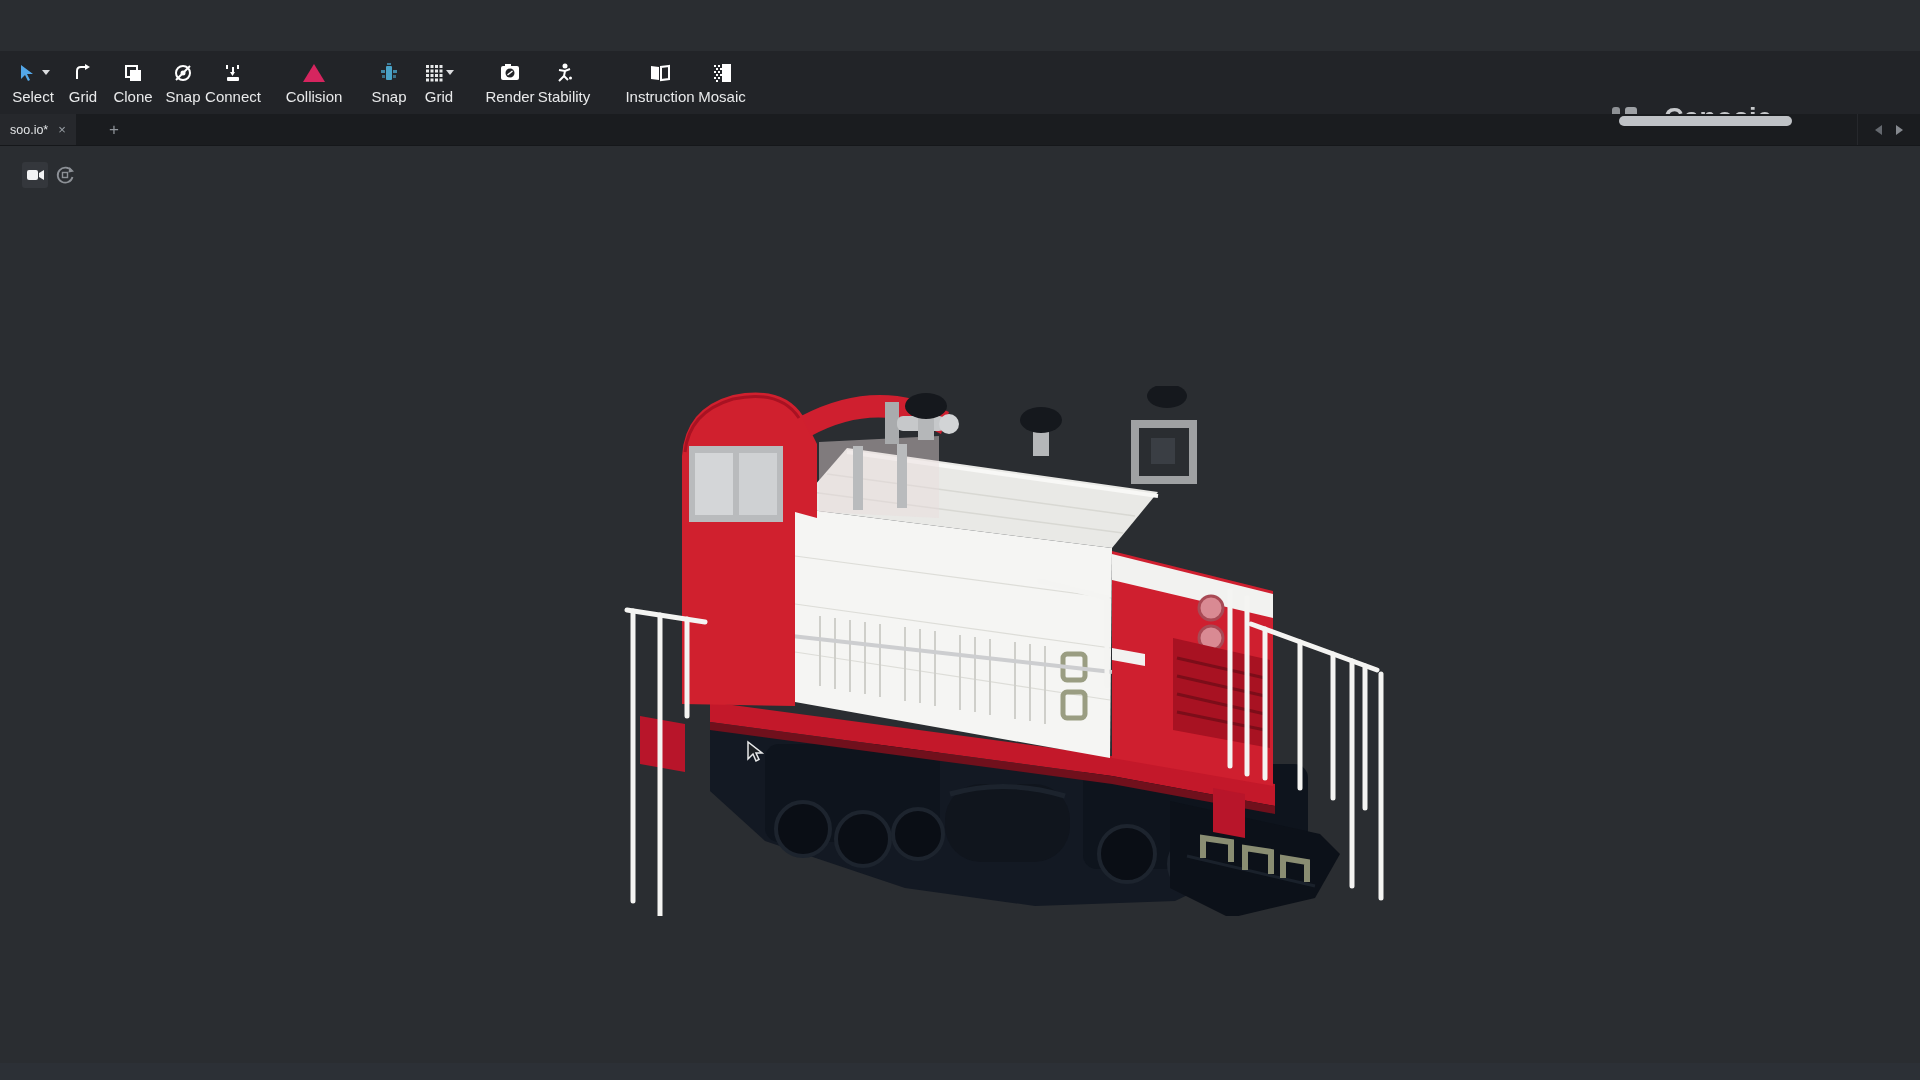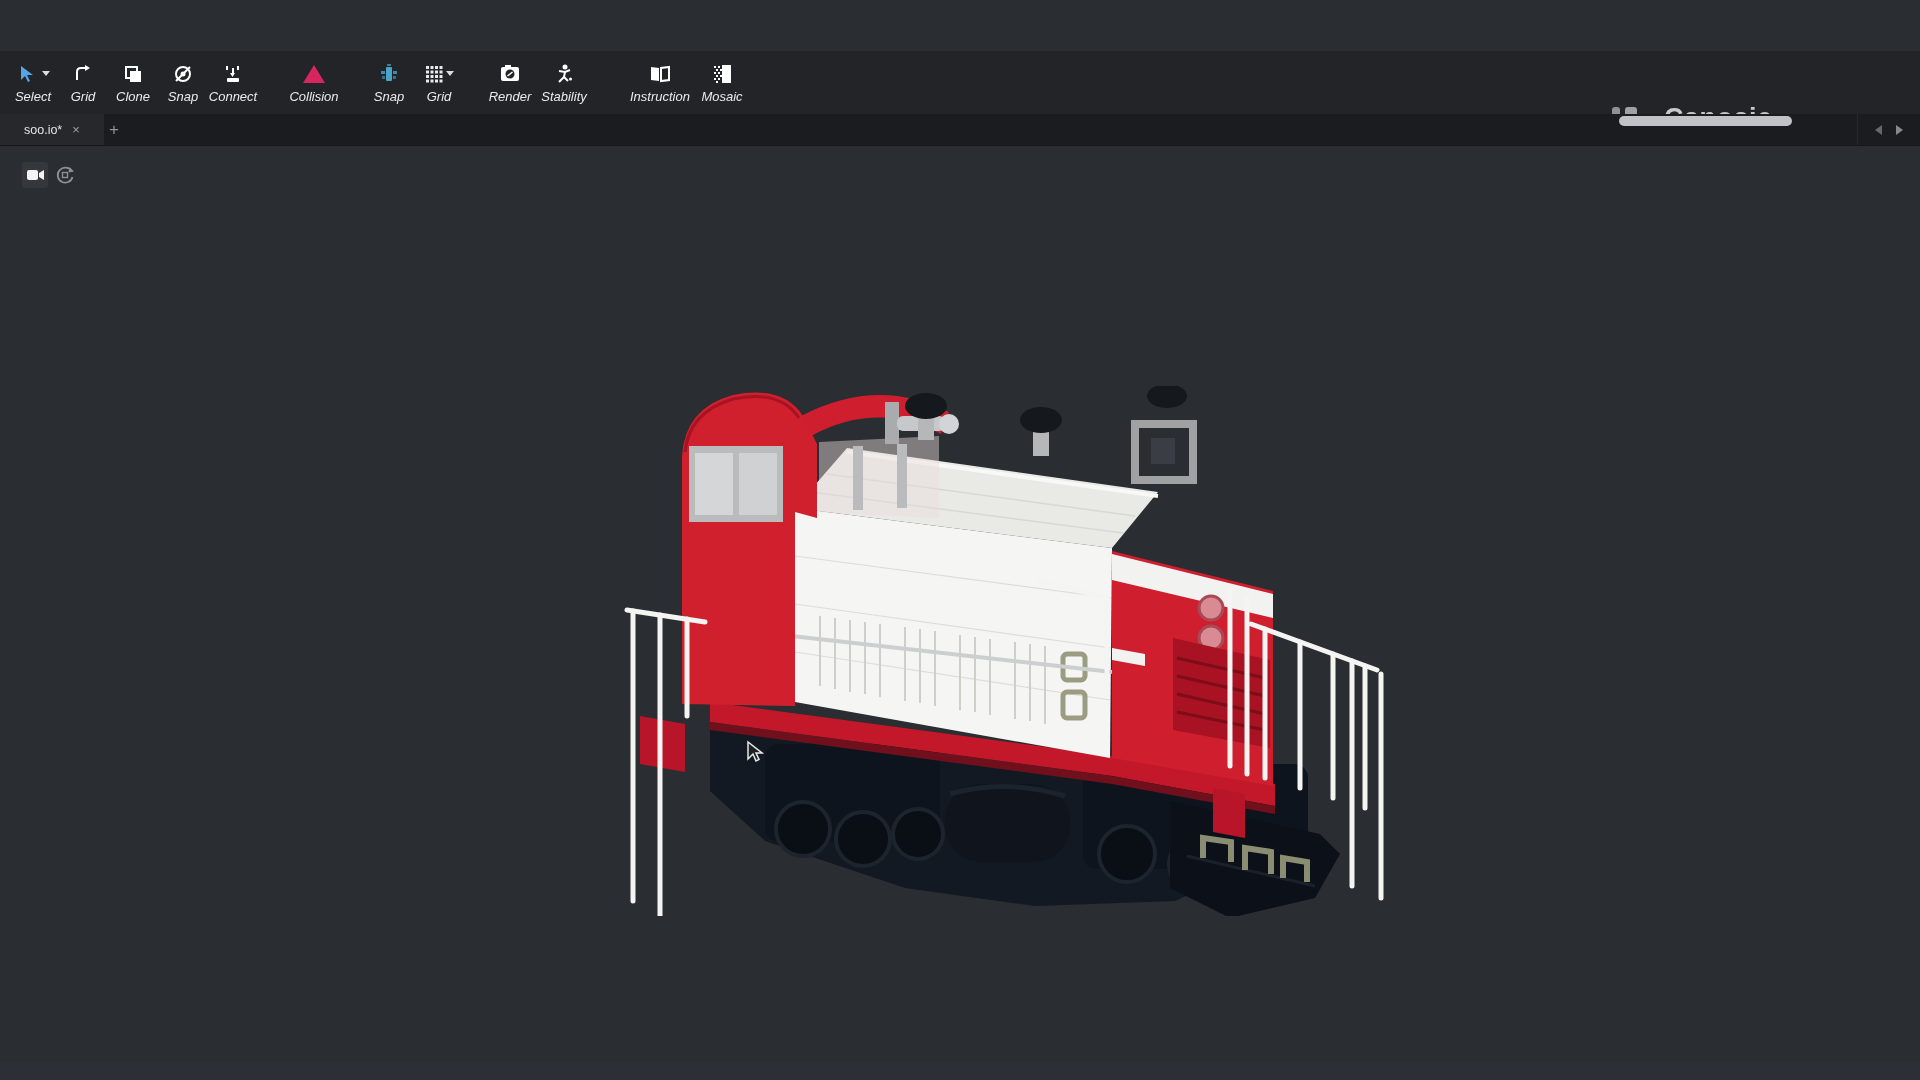--- a/index.html
+++ b/index.html
@@ -25,36 +25,36 @@
   .menubar{position:absolute;left:0;top:22px;width:1920px;height:28px;background:#25272b;
     display:flex;align-items:center;border-bottom:1px solid #1a1c1f;}
   .menu-item{color:#f2f3f4;font-size:13px;font-weight:bold;padding:0 15px;height:28px;
     display:flex;align-items:center;cursor:default;}
 
   
   .toolbar{position:absolute;left:0;top:51px;width:1920px;height:63px;background:#222428;}
   .tool-group{position:absolute;top:0;height:63px;display:flex;}
   .tool-btn{width:50px;height:63px;display:flex;flex-direction:column;align-items:center;justify-content:center;gap:3px;}
   .tool-btn .ticon{height:24px;display:flex;align-items:center;justify-content:center;}
-  .tool-btn .tlabel{font-size:13px;color:#e9eaeb;white-space:nowrap;font-style:italic;}
+  .tool-btn .tlabel{font-size:15px;color:#e9eaeb;white-space:nowrap;}
   .caret{display:inline-block;width:0;height:0;border-left:4px solid transparent;border-right:4px solid transparent;border-top:5px solid #dcdde0;margin-left:3px;vertical-align:middle;}
 
   
   .brand{position:absolute;top:50px;left:1612px;height:64px;display:flex;align-items:center;}
   .brand-bars{display:flex;align-items:flex-end;gap:5px;height:56px;margin-right:10px;}
   .bbar{background:#9ea1a5;border-radius:3px;}
   .brand-text{color:#c7c9cc;font-weight:bold;line-height:0.92;font-size:27px;letter-spacing:0.5px;}
   .signin-row{display:flex;align-items:center;margin-left:8px;margin-top:14px;}
   .cube{width:16px;height:16px;margin-right:6px;}
   .signin{color:#2fb9dc;font-size:13px;font-weight:bold;letter-spacing:0.5px;}
   .sq-btn{position:absolute;top:66px;width:31px;height:31px;background:#2b2e33;border:1px solid #3c4046;border-radius:3px;display:flex;align-items:center;justify-content:center;}
 
   
   .tabbar{position:absolute;left:0;top:114px;width:1920px;height:31px;background:#1a1c1f;border-bottom:1px solid #15171a;}
-  .tab{position:absolute;left:0;top:0;height:31px;background:#26282c;display:flex;align-items:center;padding:0 24px;}
+  .tab{position:absolute;left:0;top:0;height:31px;background:#26282c;display:flex;align-items:center;padding:0 10px;}
   .tab-label{color:#e2e4e6;font-size:12.5px;margin-right:10px;}
   .tab-close{color:#9aa0a6;font-size:13px;line-height:1;}
   .tab-add{position:absolute;left:100px;top:0;height:31px;width:28px;display:flex;align-items:center;justify-content:center;color:#8f949a;font-size:17px;}
   .progress-pill{position:absolute;left:1619px;top:2px;width:173px;height:10px;border-radius:5px;background:#bfc2c6;}
   .tab-nav{position:absolute;right:0;top:0;height:31px;width:62px;border-left:1px solid #26282c;display:flex;align-items:center;justify-content:center;gap:14px;}
   .arr{width:0;height:0;border-top:5px solid transparent;border-bottom:5px solid transparent;}
   .arr-left{border-right:7px solid #64686e;}
   .arr-right{border-left:7px solid #85898f;}
 
   

